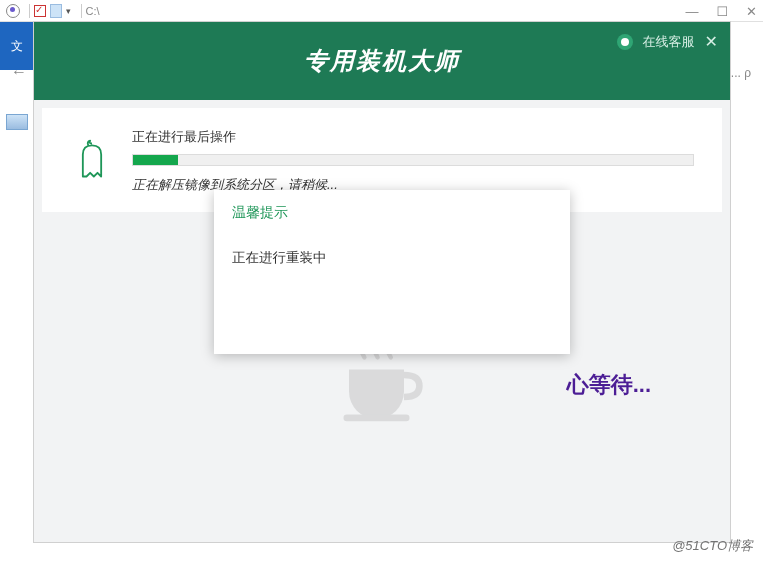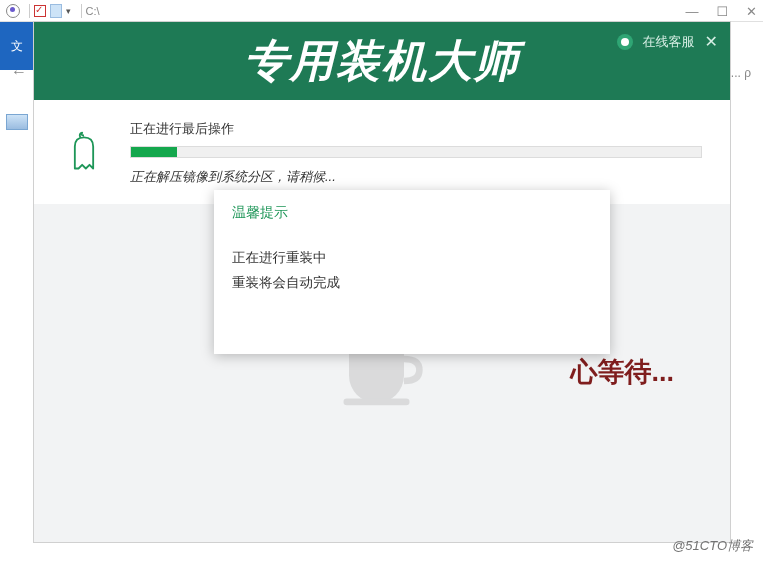--- a/index.html
+++ b/index.html
@@ -23,42 +23,42 @@
   .back-btn { width:22px; height:22px; margin-left:8px; color:#888; font-size:16px; display:flex; align-items:center; justify-content:center; }
   .menu-right { position:absolute; right:12px; top:44px; display:flex; align-items:center; gap:8px; color:#888; font-size:12px; }
 
   
   .left-strip { position:absolute; left:0; top:70px; width:34px; }
   .drive-icon { width:22px; height:16px; background:linear-gradient(#cde3f7,#9abce0); border:1px solid #7aa6d2; margin:44px auto 0; }
 
   
   .app { position:absolute; left:34px; top:22px; width:696px; height:520px; background:#f2f3f4; box-shadow:0 0 0 1px #d0d0d0; }
   .app-header { height:78px; background:#1e7a55; position:relative; display:flex; align-items:center; justify-content:center; }
-  .app-title { color:#fff; font-size:44px; font-style:italic; font-weight:600; letter-spacing:2px; font-family:"STKaiti","KaiTi",serif; }
+  .app-title { color:#fff; font-size:24px; font-style:italic; font-weight:600; letter-spacing:2px; font-family:"STKaiti","KaiTi",serif; }
   .header-right { position:absolute; right:12px; top:10px; display:flex; align-items:center; gap:10px; color:#d7efe5; font-size:13px; }
   .cs-icon { width:16px; height:16px; border-radius:50%; background:#2fa574; position:relative; }
   .cs-icon::after { content:""; position:absolute; width:8px; height:8px; border-radius:50%; background:#fff; top:4px; left:4px; }
   .app-close { font-size:16px; cursor:pointer; }
 
-  .progress-card { background:#fff; margin:0; padding:20px 28px 18px 28px; display:flex; gap:24px; align-items:flex-start; }
+  .progress-card { background:#fff; margin:8px; padding:20px 28px 18px 28px; display:flex; gap:18px; align-items:flex-start; }
   .ghost-icon { width:44px; height:44px; flex:0 0 44px; margin-top:10px; }
   .ghost-icon svg { width:100%; height:100%; }
   .progress-body { flex:1; }
   .progress-label { font-size:13px; color:#333; margin-bottom:8px; }
   .progress-track { width:100%; height:12px; background:#f0f0f0; border:1px solid #dcdcdc; position:relative; margin-bottom:10px; }
   .progress-fill { height:100%; width:8%; background:#14a74d; }
   .progress-status { font-size:13px; color:#333;font-style:italic; }
 
   .waiting-area { text-align:center; padding-top:100px; position:relative; }
   .coffee-bg { width:110px; height:110px; margin:0 auto 12px; opacity:0.15; }
   .coffee-bg svg { width:100%; height:100%; }
-  .waiting-text { font-size:27px; font-weight:600; color:#7f1d1d; position:absolute; top:150px; right:56px; }
+  .waiting-text { font-size:22px; font-weight:600; color:#4c1d95; position:absolute; top:150px; right:79px; }
 
   
-  .tip { position:absolute; left:214px; top:190px; width:396px; height:164px; background:#fff; box-shadow:0 2px 12px rgba(0,0,0,0.25); padding:14px 18px; }
+  .tip { position:absolute; left:214px; top:190px; width:356px; height:164px; background:#fff; box-shadow:0 2px 12px rgba(0,0,0,0.25); padding:14px 18px; }
   .tip-title { color:#1e9658; font-size:14px; margin-bottom:24px; }
   .tip-body { text-align:left; font-size:13.5px; color:#333; line-height:1.85; }
 
   .watermark { position:absolute; right:10px; bottom:6px; font-size:13px; color:#737373; font-style:italic; }
 </style>
 </head>
 <body>
 
 <div class="top-chrome">
   <span class="icon-eye"></span>
@@ -125,17 +125,16 @@
       </svg>
     </div>
     <div class="waiting-text">心等待...</div>
   </div>
 </div>
 
 <div class="tip">
   <div class="tip-title">温馨提示</div>
   <div class="tip-body">
     <div>正在进行重装中</div>
-    <div>重装将会自动完成</div>
   </div>
 </div>
 
 <div class="watermark">@51CTO博客</div>
 
 </body></html>

